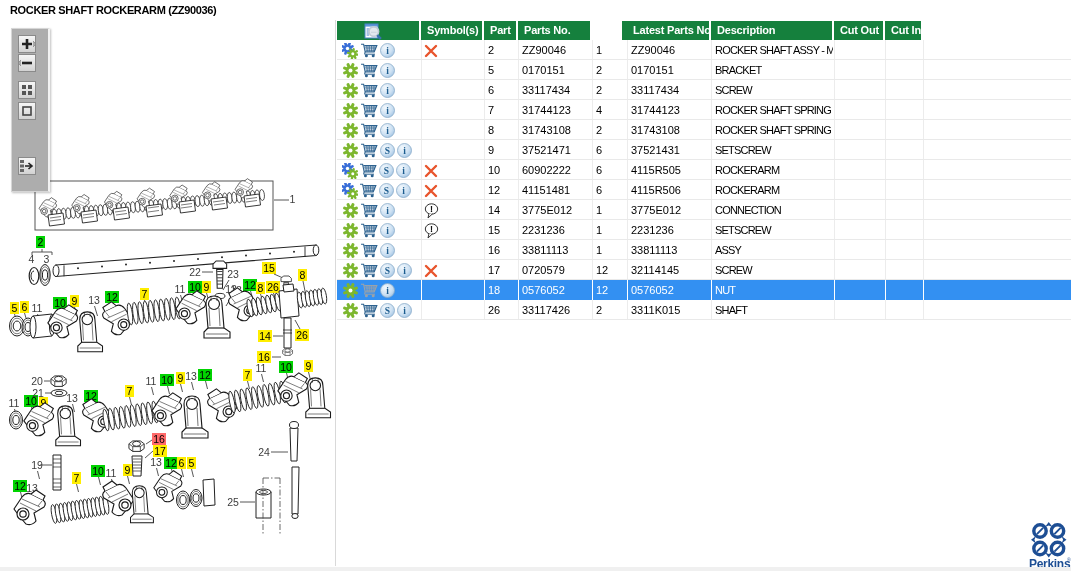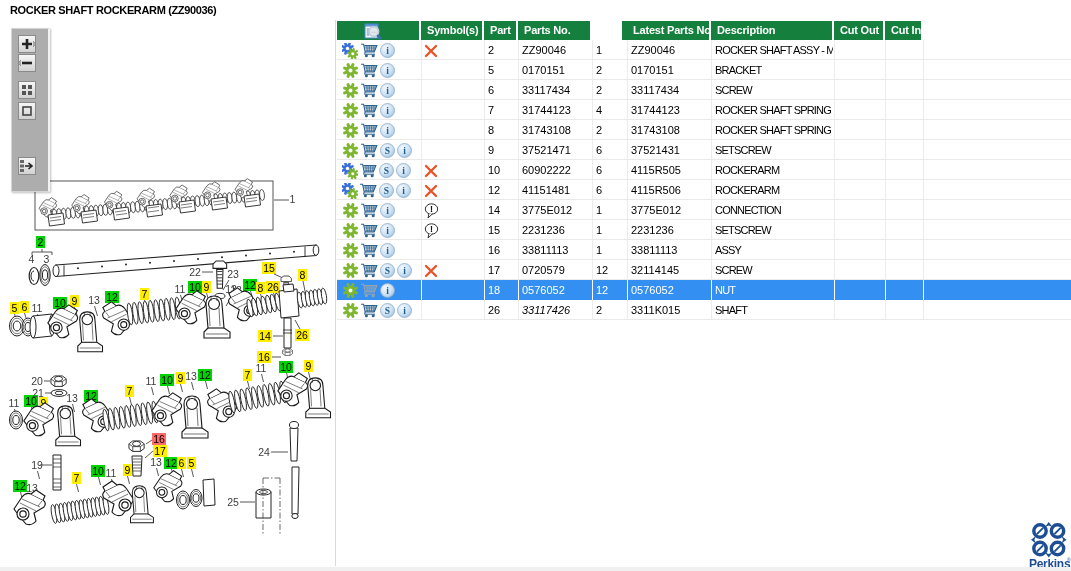--- a/index.html
+++ b/index.html
@@ -1315,21 +1315,21 @@
 <div style="position:absolute;left:421px;top:300px;width:1px;height:19px;background:#ececec"></div>
 <div style="position:absolute;left:484px;top:300px;width:1px;height:19px;background:#ececec"></div>
 <div style="position:absolute;left:518px;top:300px;width:1px;height:19px;background:#ececec"></div>
 <div style="position:absolute;left:592px;top:300px;width:1px;height:19px;background:#ececec"></div>
 <div style="position:absolute;left:627px;top:300px;width:1px;height:19px;background:#ececec"></div>
 <div style="position:absolute;left:711px;top:300px;width:1px;height:19px;background:#ececec"></div>
 <div style="position:absolute;left:834px;top:300px;width:1px;height:19px;background:#ececec"></div>
 <div style="position:absolute;left:885px;top:300px;width:1px;height:19px;background:#ececec"></div>
 <div style="position:absolute;left:923px;top:300px;width:1px;height:19px;background:#ececec"></div>
 <div class="tc" style="left:488px;top:300px;width:29px;color:#000;">26</div>
-<div class="tc" style="left:522px;top:300px;width:69px;color:#000;font-style:italic;">33117426</div>
+<div class="tc" style="left:522px;top:300px;width:69px;color:#000;">33117426</div>
 <div class="tc" style="left:596px;top:300px;width:30px;color:#000;">2</div>
 <div class="tc" style="left:631px;top:300px;width:79px;color:#000;">3311K015</div>
 <div class="tc" style="left:715px;top:300px;width:118px;color:#000;letter-spacing:-0.8px;">SHAFT</div>
 <svg class="ic" style="left:343px;top:303px;opacity:1.0" width="15" height="15" viewBox="0 0 16 16">
       <line x1="12.5" y1="9.9" x2="14.3" y2="10.6" stroke="#7db72f" stroke-width="3.2" stroke-linecap="round"></line>
       <line x1="9.9" y1="12.5" x2="10.6" y2="14.3" stroke="#7db72f" stroke-width="3.2" stroke-linecap="round"></line>
       <line x1="6.1" y1="12.5" x2="5.4" y2="14.3" stroke="#7db72f" stroke-width="3.2" stroke-linecap="round"></line>
       <line x1="3.5" y1="9.9" x2="1.7" y2="10.6" stroke="#7db72f" stroke-width="3.2" stroke-linecap="round"></line>
       <line x1="3.5" y1="6.1" x2="1.7" y2="5.4" stroke="#7db72f" stroke-width="3.2" stroke-linecap="round"></line>
       <line x1="6.1" y1="3.5" x2="5.4" y2="1.7" stroke="#7db72f" stroke-width="3.2" stroke-linecap="round"></line>

